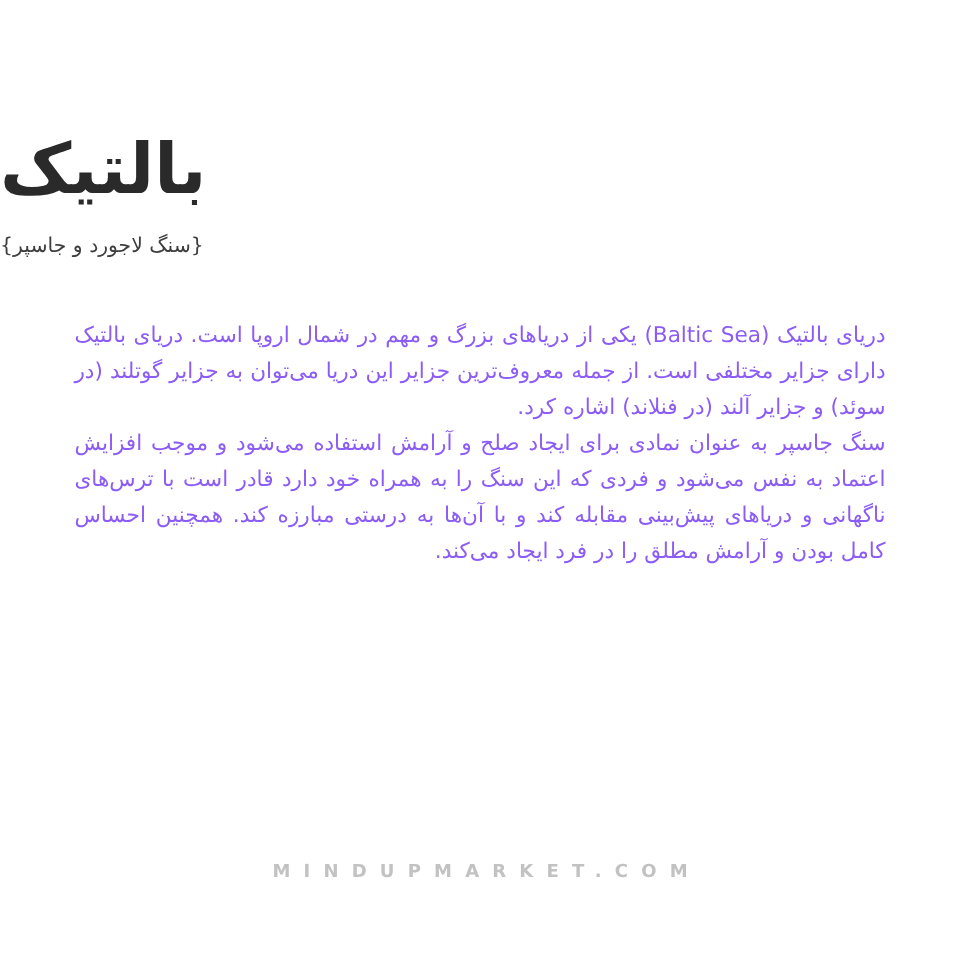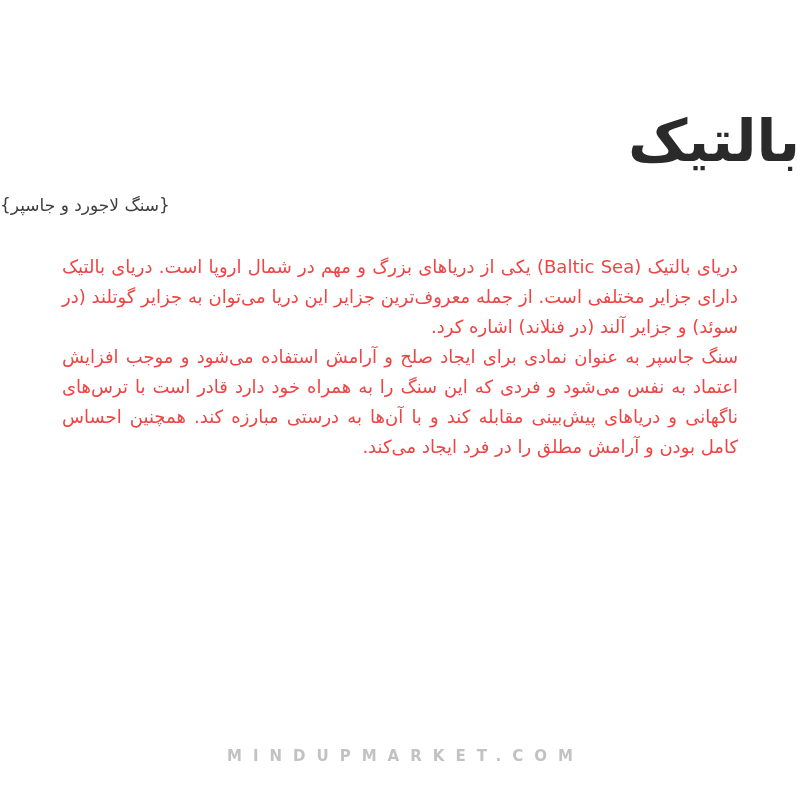--- a/index.html
+++ b/index.html
@@ -10,58 +10,58 @@
     background: #ffffff;
     overflow: hidden;
     font-family: "DejaVu Sans", sans-serif;
   }
   .title {
     position: absolute;
     top: 98px;
     left: 0;
     width: 100%;
     margin: 0;
-    text-align: right;
+    text-align: left;
     direction: rtl;
     font-size: 58px;
     font-weight: 700;
     line-height: 86px;
     color: #2a2a2a;
   }
   .subtitle {
     position: absolute;
     top: 191px;
     left: 0;
     width: 100%;
     text-align: left;
     direction: rtl;
     font-size: 17px;
     line-height: 28px;
     color: #3e3e3e;
   }
   .article-body {
     position: absolute;
-    top: 252px;
+    top: 265px;
     left: 62px;
     width: 676px;
     direction: rtl;
     unicode-bidi: plaintext;
     text-align: justify;
     font-size: 18px;
     line-height: 30px;
-    color: #ef4444;
+    color: #8b5cf6;
   }
   .article-body p {
     margin: 0;
     direction: rtl;
     text-align: justify;
   }
   .watermark {
     position: absolute;
-    top: 747px;
+    top: 717px;
     left: 0;
     width: 100%;
     text-align: center;
     font-size: 15px;
     font-weight: 700;
     letter-spacing: 11px;
     text-indent: 11px; 
     color: #c2c2c2;
   }
 </style>

